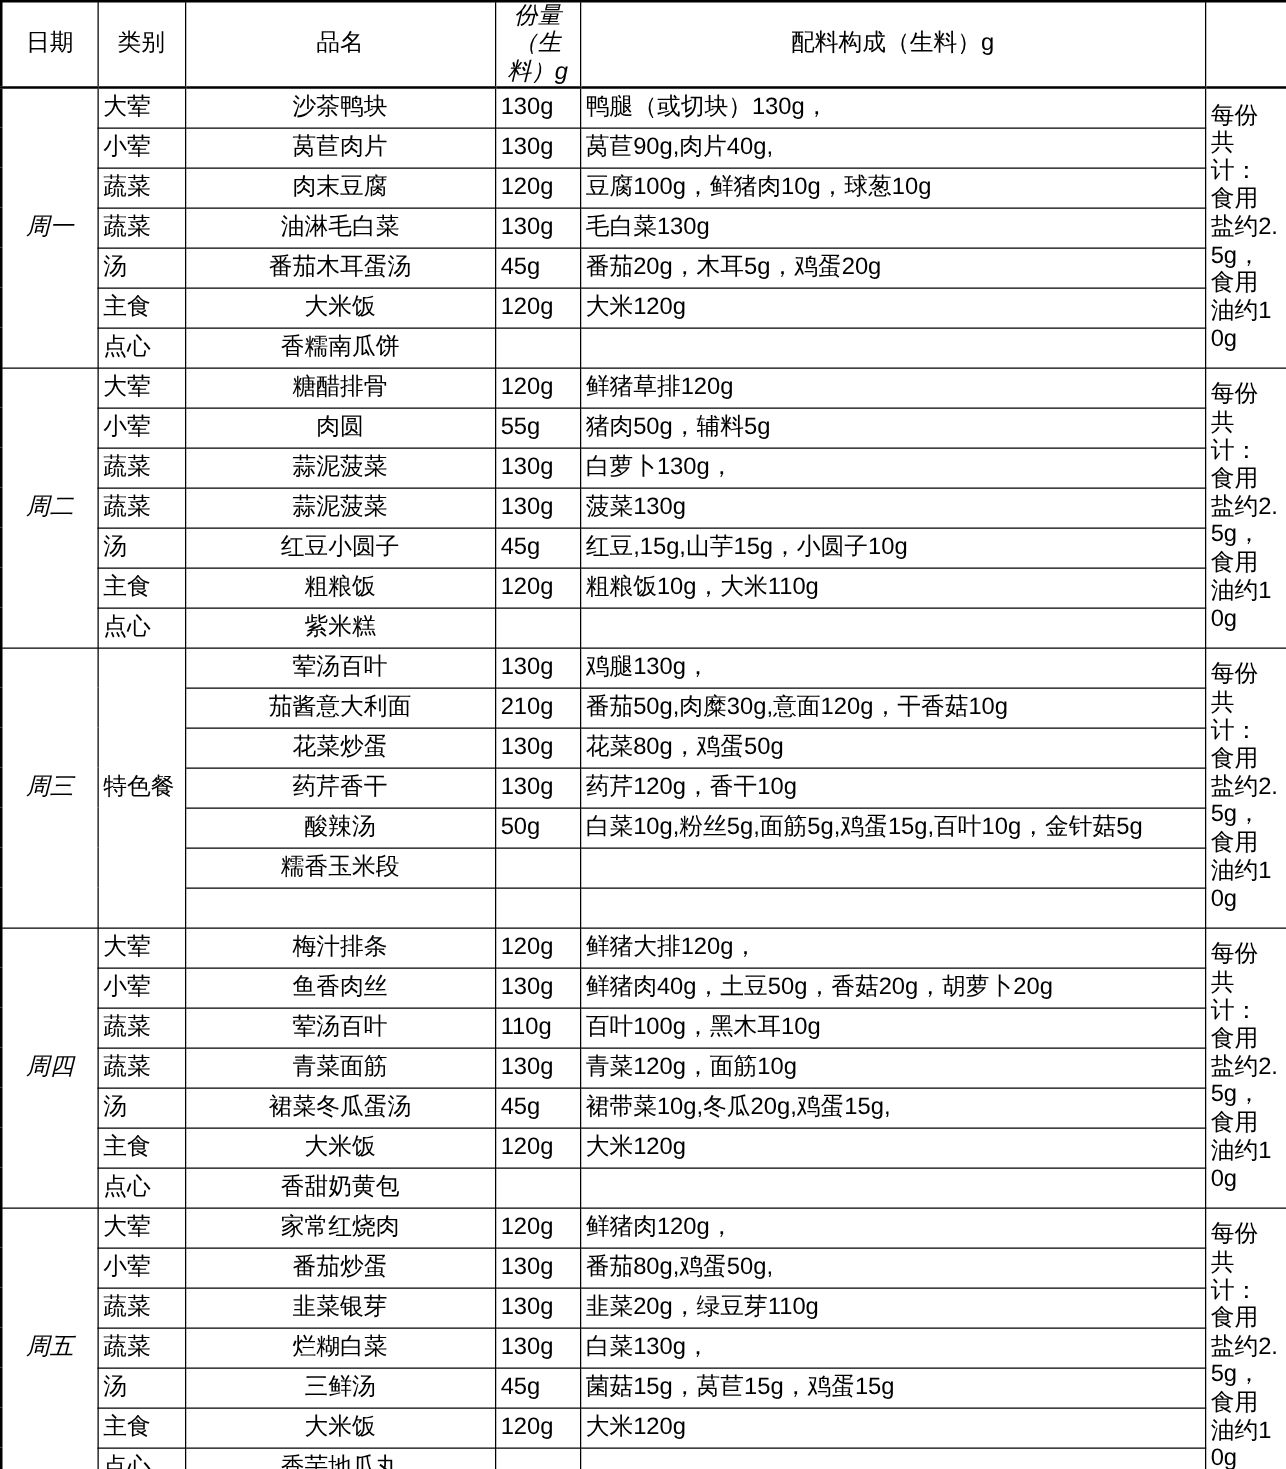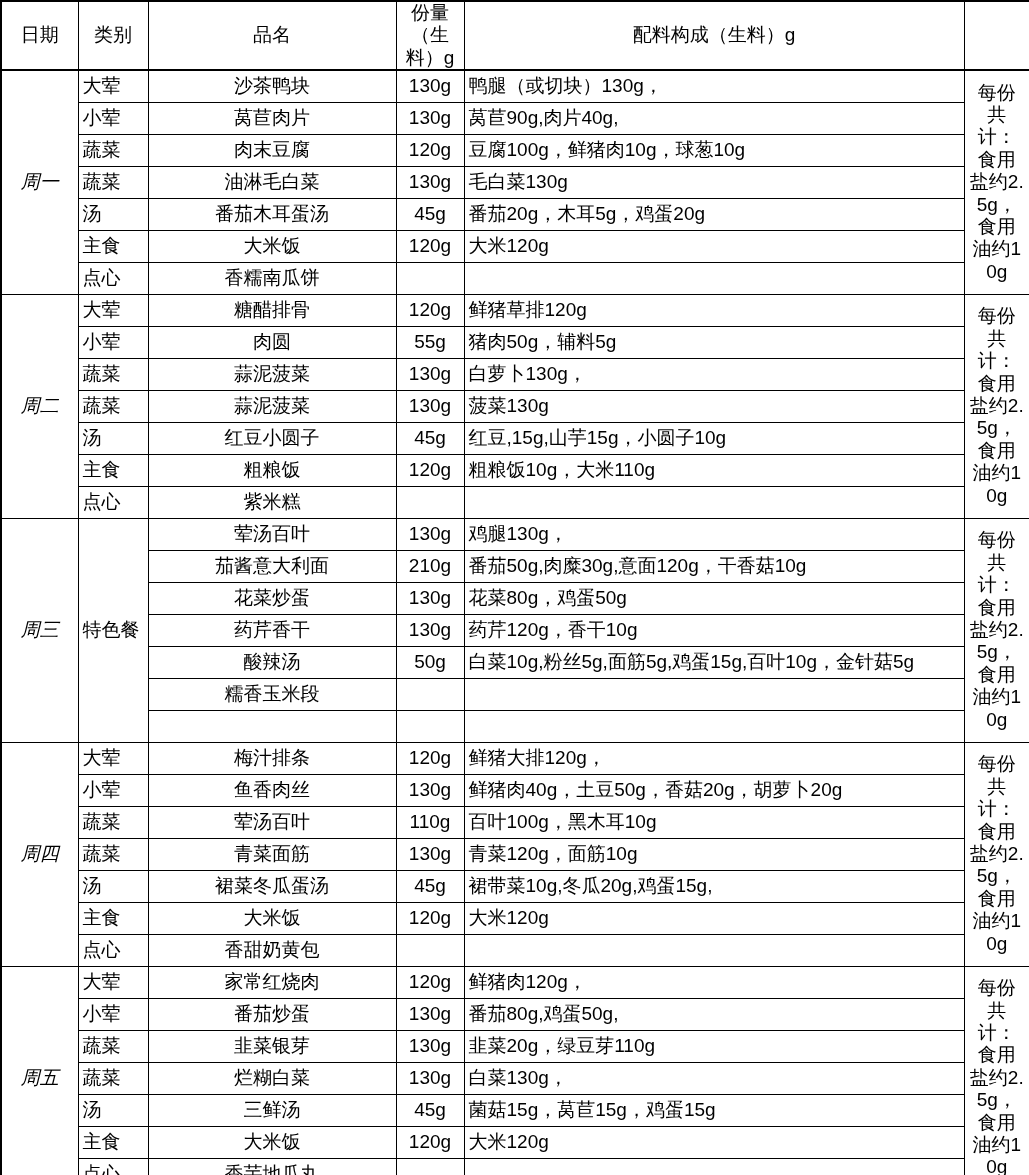--- a/index.html
+++ b/index.html
@@ -35,37 +35,37 @@
     padding: 0 4px;
     vertical-align: middle;
     overflow: hidden;
   }
   
   #menu-table thead th {
     height: 46px;
     text-align: center;
     border-bottom: 2px solid #000;
   }
-  th.hdr-qty { font-size: 16px; line-height: 1.15; }
+  th.hdr-qty { font-size: 16px; line-height: 1.15; font-style: italic; }
 
   tr.day-start > td { border-top: 2px solid #000; }
 
   td.cell-day {
     text-align: center;
     font-size: 19px;
     border-left: 2px solid #000;
     border-right: 1px solid #000;
     font-style: italic;
   }
   td.cell-cat  { }
   td.cell-item { text-align: center; }
-  td.cell-qty  { text-align: center; }
+  td.cell-qty  { }
   td.cell-ing  { text-align: left; padding-left: 5px; }
   td.cell-note {
-    text-align: center;
+    text-align: left;
     font-size: 16px;
     line-height: 1.45;
     vertical-align: middle;
     padding: 2px 3px;
     word-break: break-all;
     border-right: 2px solid #000;
     margin-left: 29px;
   }
   tbody tr { height: 32px; }
 </style>

